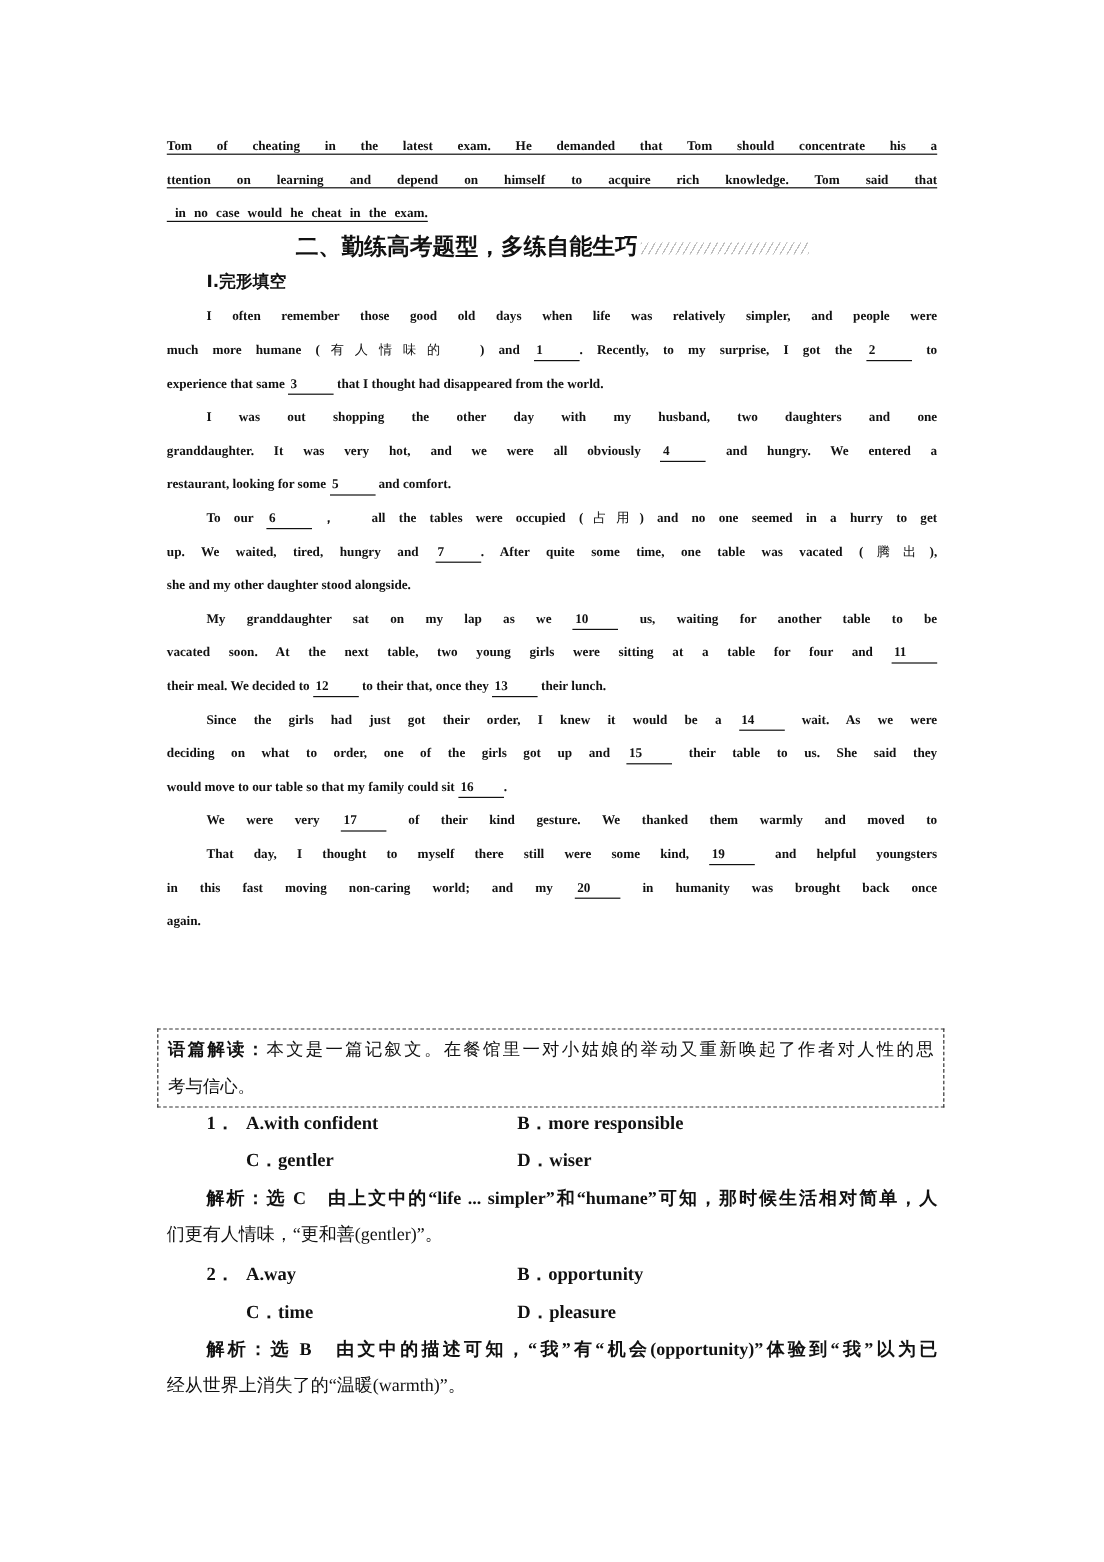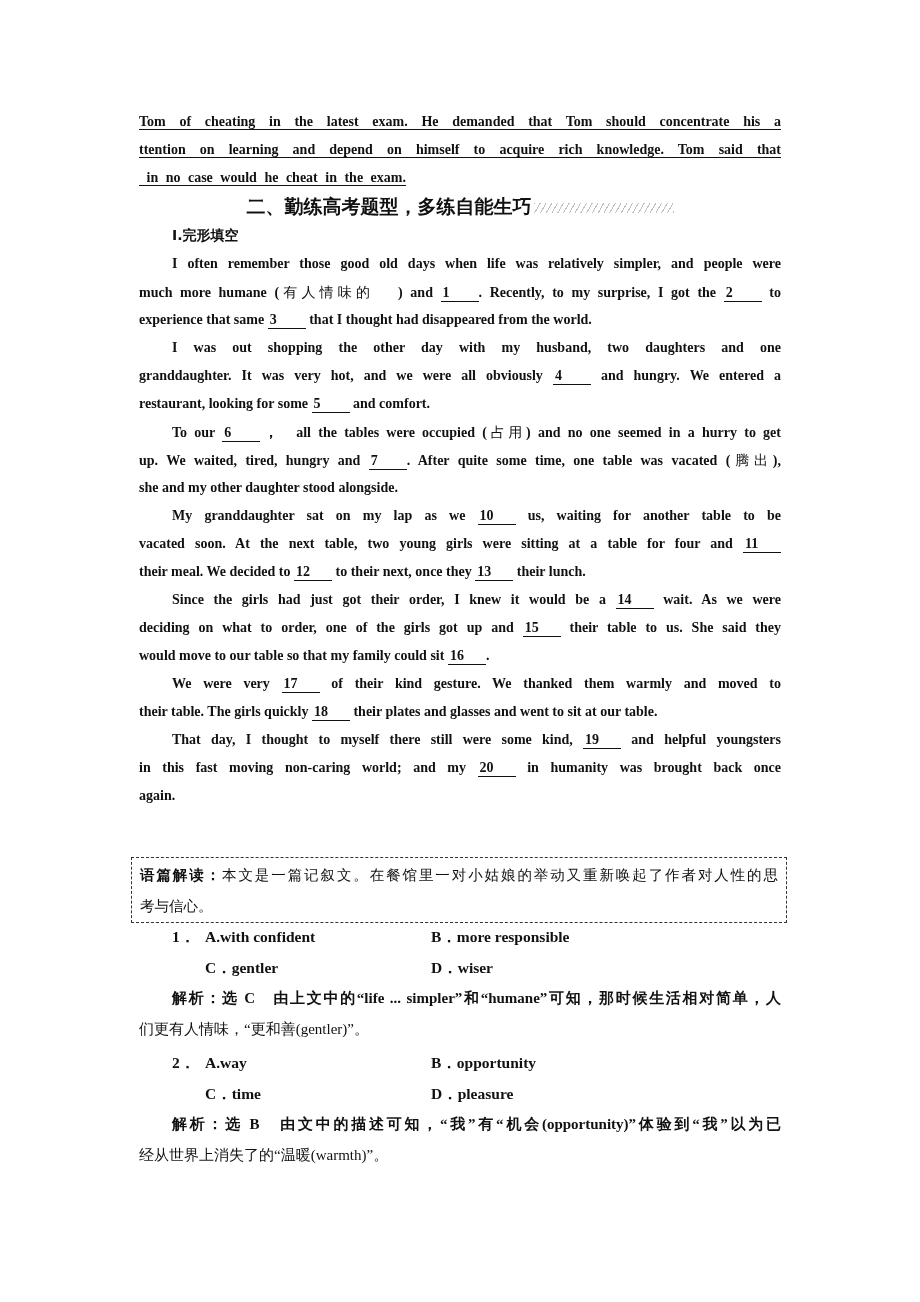--- a/index.html
+++ b/index.html
@@ -3,21 +3,21 @@
 <meta charset="utf-8">
 <style>
   html, body { margin: 0; padding: 0; background: #ffffff; }
   body {
     width: 920px; height: 1302px; position: relative; overflow: hidden;
     font-family: "Liberation Serif", "DejaVu Serif", serif;
     color: #111111;
   }
   .page { position: absolute; left: 139px; top: 108px; width: 642px; }
   .line {
-    font-size: 14px; font-weight: bold; line-height: 28px; height: 28px;
+    font-size: 11px; font-weight: bold; line-height: 28px; height: 28px;
     white-space: nowrap; text-align: justify; text-align-last: justify;
   }
   .line.last { text-align-last: left; }
   .indent { padding-left: 33px; }
   .ul-text { text-decoration: underline; text-underline-offset: 3px; word-spacing: 4px; }
   .blank { display: inline-block; text-align: center; border-bottom: 1px solid #111; line-height: 16px; padding: 0 2px; }
   .section-title {
     text-align: center; font-family: "DejaVu Sans", sans-serif; font-weight: bold;
     font-size: 19px; height: 28px; line-height: 28px; margin-left: 0; position: relative;
   }
@@ -62,26 +62,25 @@
       <div class="line"><span style="white-space: pre;">much more humane (</span><span class="cn">有人情味的</span><span style="white-space: pre; margin-left: 24px;">) and </span><span class="blank" style="min-width: 34px;">1</span><span style="white-space: pre;">. Recently, to my surprise, I got the </span><span class="blank" style="min-width: 34px;">2</span><span style="white-space: pre;"> to</span></div>
       <div class="line last"><span style="white-space: pre;">experience that same </span><span class="blank" style="min-width: 34px;">3</span><span style="white-space: pre;"> that I thought had disappeared from the world.</span></div>
       <div class="line indent"><span style="white-space: pre;">I was out shopping the other day with my husband, two daughters and one</span></div>
       <div class="line"><span style="white-space: pre;">granddaughter. It was very hot, and we were all obviously </span><span class="blank" style="min-width: 34px;">4</span><span style="white-space: pre;"> and hungry. We entered a</span></div>
       <div class="line last"><span style="white-space: pre;">restaurant, looking for some </span><span class="blank" style="min-width: 34px;">5</span><span style="white-space: pre;"> and comfort.</span></div>
       <div class="line indent"><span style="white-space: pre;">To our </span><span class="blank" style="min-width: 34px;">6</span><span style="white-space: pre;">，  all the tables were occupied (</span><span class="cn">占用</span><span style="white-space: pre;">) and no one seemed in a hurry to get</span></div>
       <div class="line"><span style="white-space: pre;">up. We waited, tired, hungry and </span><span class="blank" style="min-width: 34px;">7</span><span style="white-space: pre;">. After quite some time, one table was vacated (</span><span class="cn">腾出</span><span style="white-space: pre;">),</span></div>
       <div class="line last"><span style="white-space: pre;">she and my other daughter stood alongside.</span></div>
       <div class="line indent"><span style="white-space: pre;">My granddaughter sat on my lap as we </span><span class="blank" style="min-width: 34px;">10</span><span style="white-space: pre;"> us, waiting for another table to be</span></div>
       <div class="line"><span style="white-space: pre;">vacated soon. At the next table, two young girls were sitting at a table for four and </span><span class="blank" style="min-width: 34px;">11</span></div>
-      <div class="line last"><span style="white-space: pre;">their meal. We decided to </span><span class="blank" style="min-width: 34px;">12</span><span style="white-space: pre;"> to their next, once they </span><span class="blank" style="min-width: 34px;">13</span><span style="white-space: pre;"> their lunch.</span></div>
+      <div class="line last"><span style="white-space: pre;">their meal. We decided to </span><span class="blank" style="min-width: 34px;">12</span><span style="white-space: pre;"> to their that, once they </span><span class="blank" style="min-width: 34px;">13</span><span style="white-space: pre;"> their lunch.</span></div>
       <div class="line indent"><span style="white-space: pre;">Since the girls had just got their order, I knew it would be a </span><span class="blank" style="min-width: 34px;">14</span><span style="white-space: pre;"> wait. As we were</span></div>
       <div class="line"><span style="white-space: pre;">deciding on what to order, one of the girls got up and </span><span class="blank" style="min-width: 34px;">15</span><span style="white-space: pre;"> their table to us. She said they</span></div>
       <div class="line last"><span style="white-space: pre;">would move to our table so that my family could sit </span><span class="blank" style="min-width: 34px;">16</span><span style="white-space: pre;">.</span></div>
       <div class="line indent"><span style="white-space: pre;">We were very </span><span class="blank" style="min-width: 34px;">17</span><span style="white-space: pre;"> of their kind gesture. We thanked them warmly and moved to</span></div>
-      <div class="line last"><span style="white-space: pre;">their table. The girls quickly </span><span class="blank" style="min-width: 34px;">18</span><span style="white-space: pre;"> their plates and glasses and went to sit at our table.</span></div>
       <div class="line indent"><span style="white-space: pre;">That day, I thought to myself there still were some kind, </span><span class="blank" style="min-width: 34px;">19</span><span style="white-space: pre;"> and helpful youngsters</span></div>
       <div class="line"><span style="white-space: pre;">in this fast moving non-caring world; and my </span><span class="blank" style="min-width: 34px;">20</span><span style="white-space: pre;"> in humanity was brought back once</span></div>
       <div class="line last"><span style="white-space: pre;">again.</span></div>
     </div>
 </div>
 
 <div class="box">
   <div class="bline"><span class="label">语篇解读：</span><span>本文是一篇记叙文。在餐馆里一对小姑娘的举动又重新唤起了作者对人性的思</span></div>
   <div class="bline last">考与信心。</div>
 </div>

